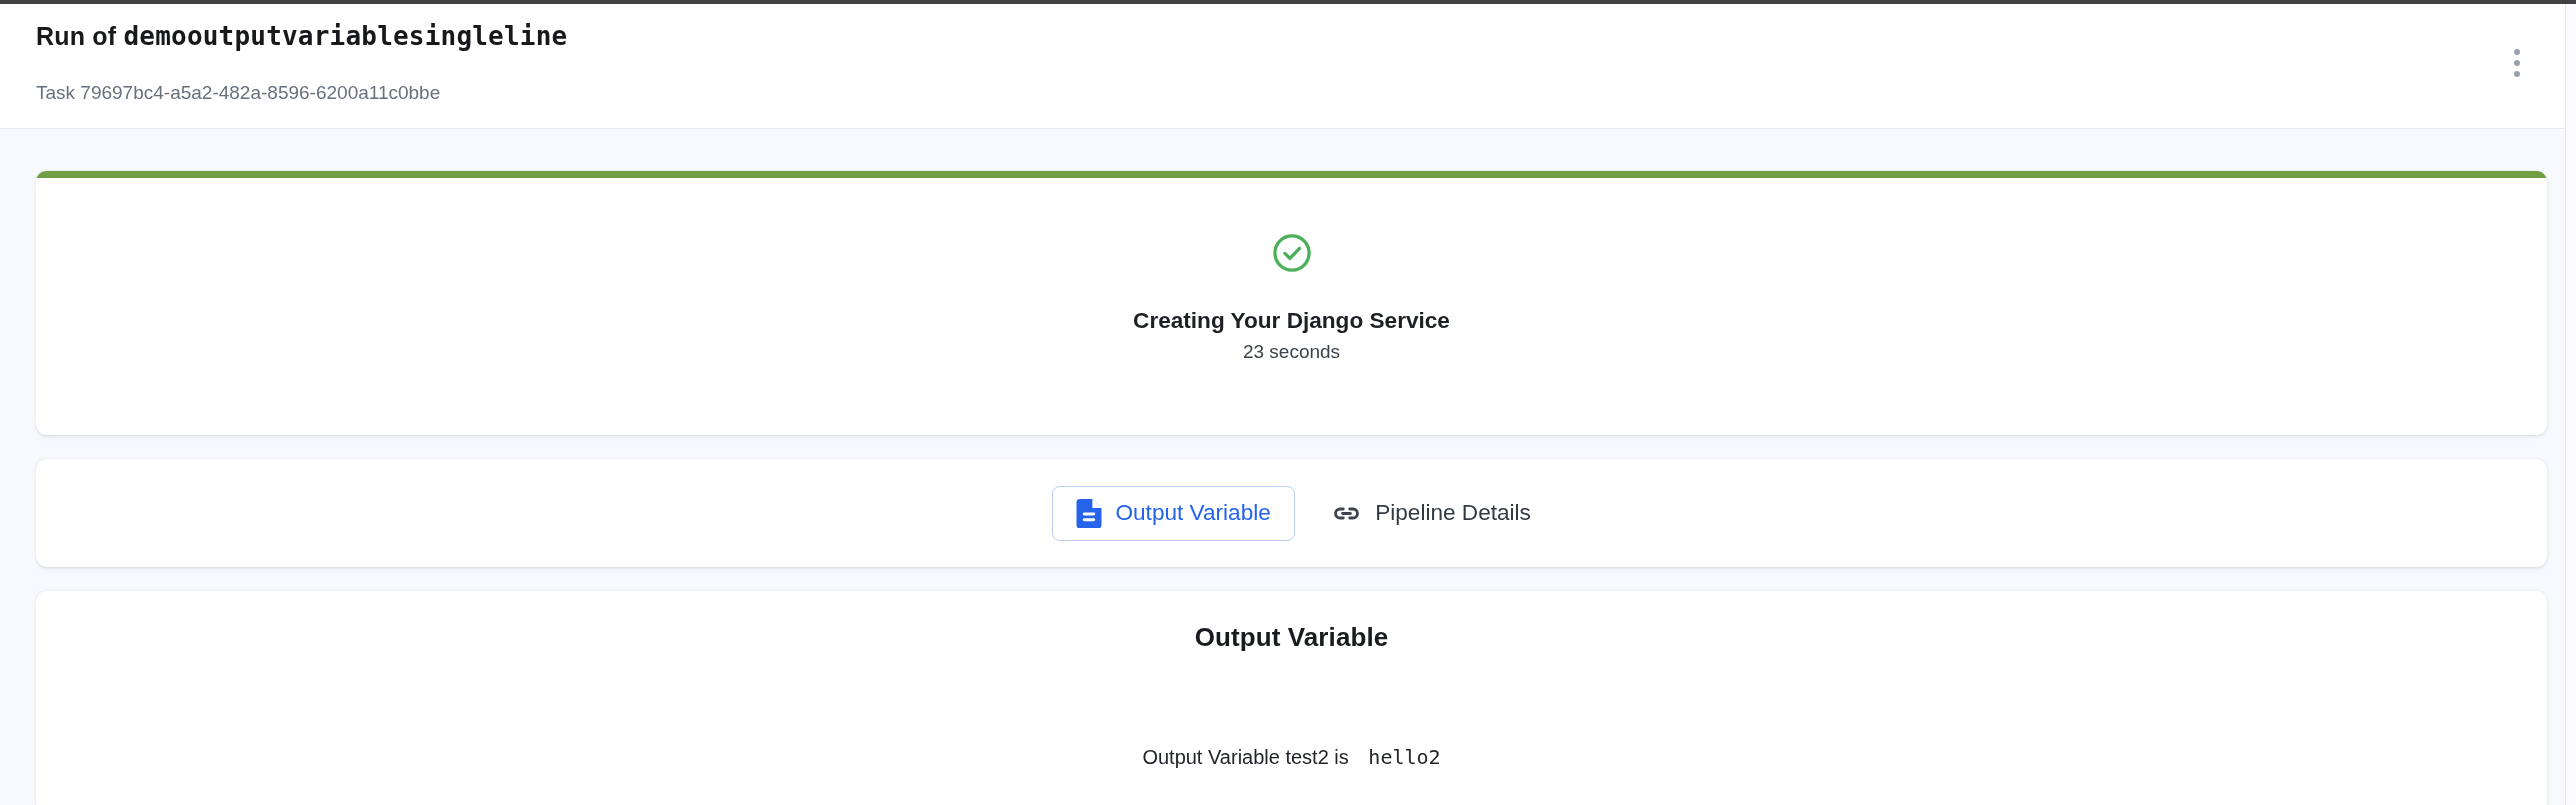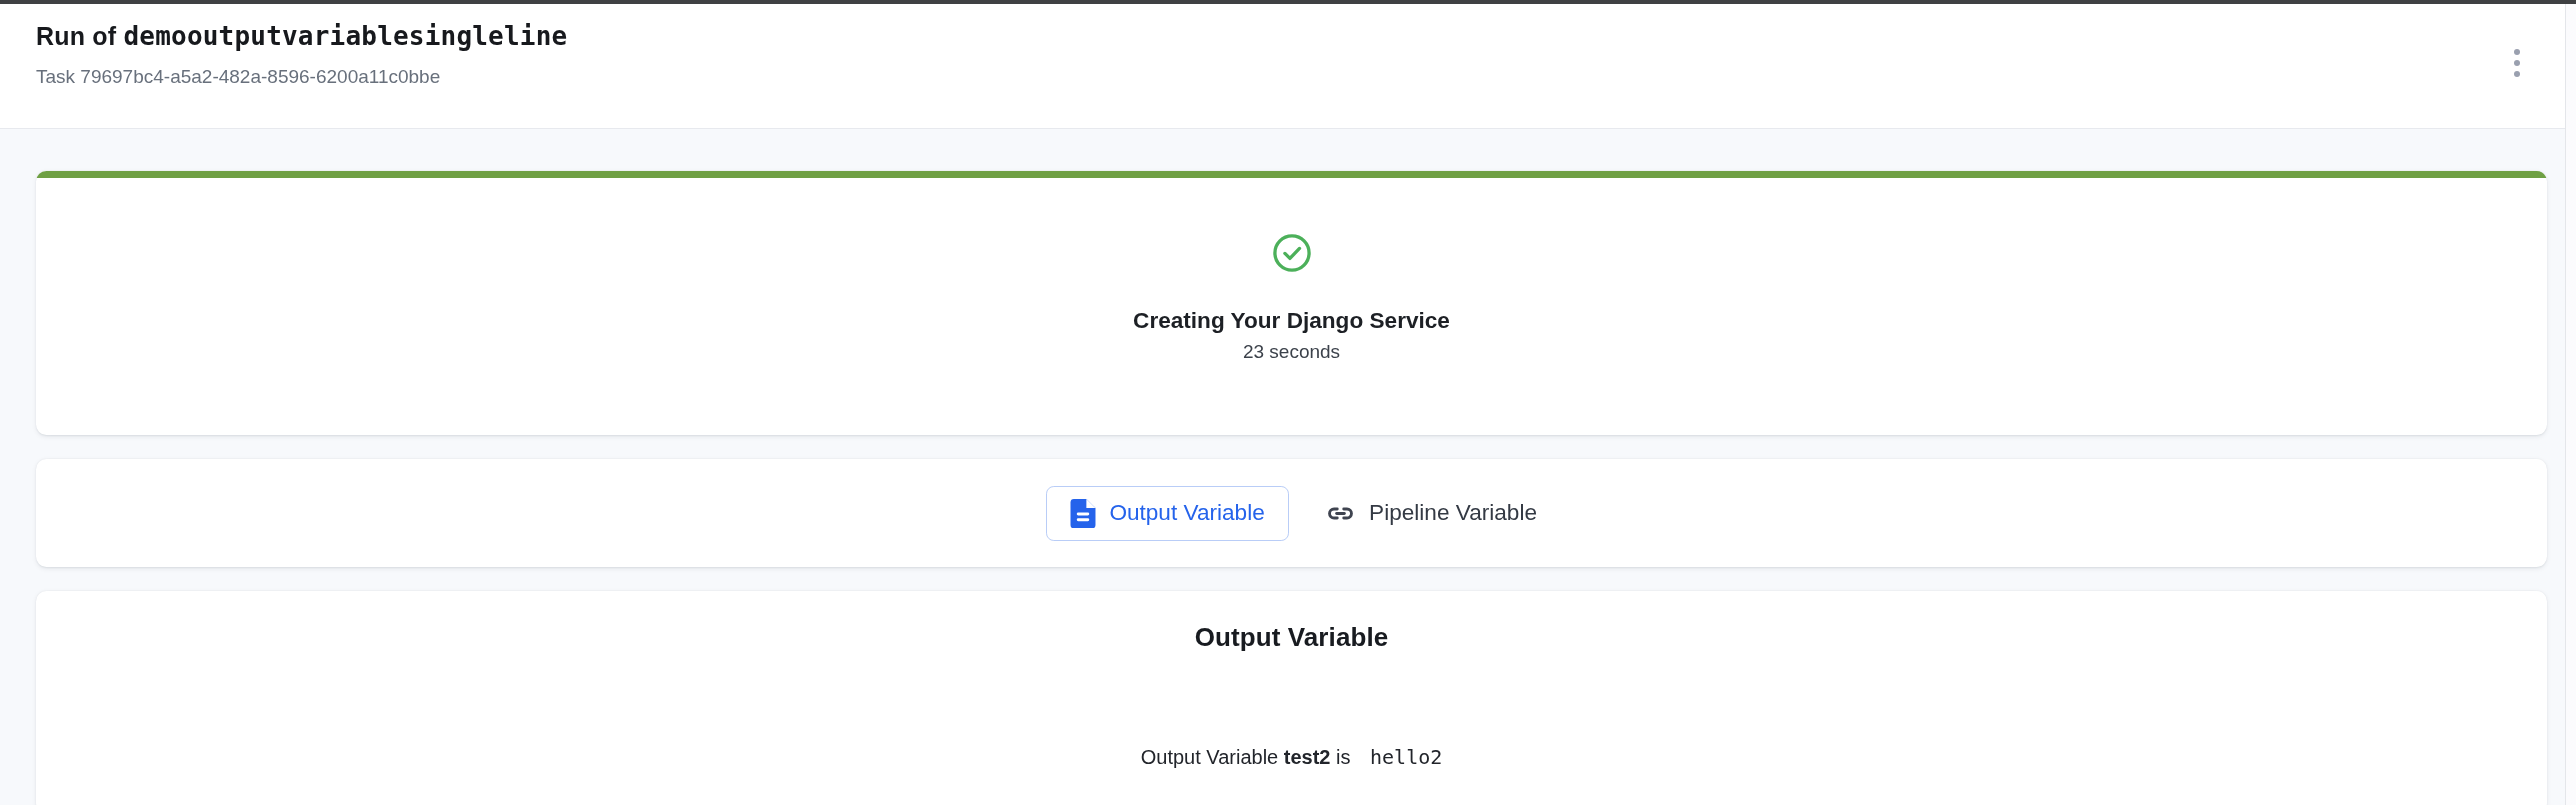--- a/index.html
+++ b/index.html
@@ -38,21 +38,21 @@
     letter-spacing: 0.2px;
     color: #17191d;
     line-height: 1.3;
   }
   .page-title .mono-name {
     font-family: "DejaVu Sans Mono", monospace;
     font-size: 26px;
     font-weight: 700;
   }
   .task-id {
-    margin-top: 12px;
+    margin-top: 28px;
     font-size: 19px;
     color: #68707c;
   }
   .kebab-btn {
     position: absolute;
     top: 38px; right: 42px;
     width: 35px; height: 42px;
     display: flex; flex-direction: column;
     align-items: center; justify-content: center;
     gap: 5.2px;
@@ -145,21 +145,21 @@
     font-size: 26px;
     font-weight: 700;
     color: #181b20;
     letter-spacing: 0.1px;
   }
   .output-line {
     margin-top: 92px;
     font-size: 20px;
     color: #22252b;
   }
-  .output-line .var-name { font-weight: 700; margin-top: 48px; }
+  .output-line .var-name { font-weight: 400; margin-top: 48px; }
   .output-line .var-value {
     font-family: "DejaVu Sans Mono", monospace;
     font-size: 20px;
     margin-left: 14px;
   }
 </style>
 </head>
 <body>
 
 <div class="top-window-bar"></div>
@@ -198,21 +198,21 @@
         <rect x="5.5" y="17" width="11" height="2.6" rx="1.3" fill="#ffffff"></rect>
       </svg>
       <span class="tab-label">Output Variable</span>
     </div>
     <div class="tab-btn plain">
       <svg class="link-icon" viewBox="0 0 24 24" fill="none" stroke="#3f4450" stroke-width="2.2" stroke-linecap="round" stroke-linejoin="round">
         <path d="M9.5 8.5 H7 a3.5 3.5 0 0 0 0 7 h2.5"></path>
         <path d="M14.5 8.5 H17 a3.5 3.5 0 0 1 0 7 h-2.5"></path>
         <line x1="9" y1="12" x2="15" y2="12"></line>
       </svg>
-      <span class="tab-label">Pipeline Variable</span>
+      <span class="tab-label">Pipeline Details</span>
     </div>
   </section>
 
   <section class="card output-card">
     <h2 class="output-heading">Output Variable</h2>
     <p class="output-line"><span>Output Variable </span><span class="var-name">test2</span><span> is </span><span class="var-value">hello2</span></p>
   </section>
 
 </main>
 

